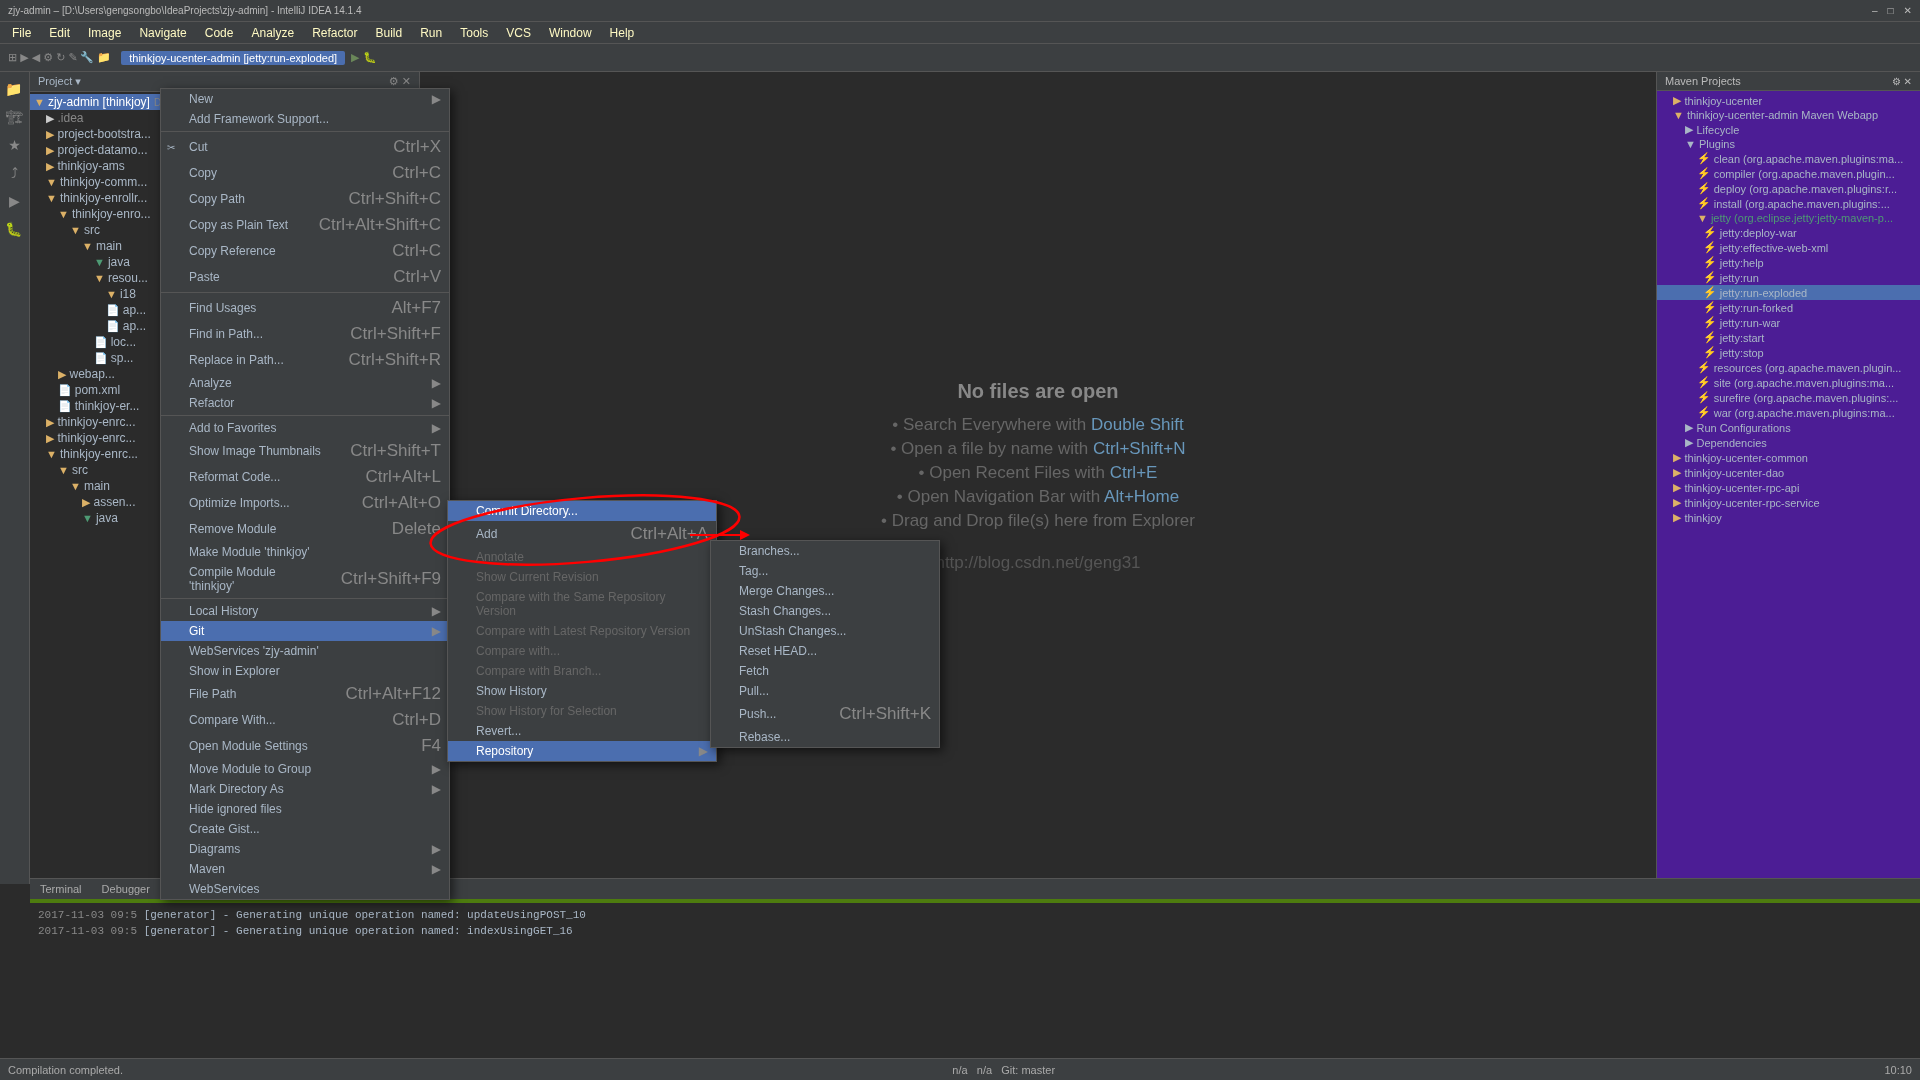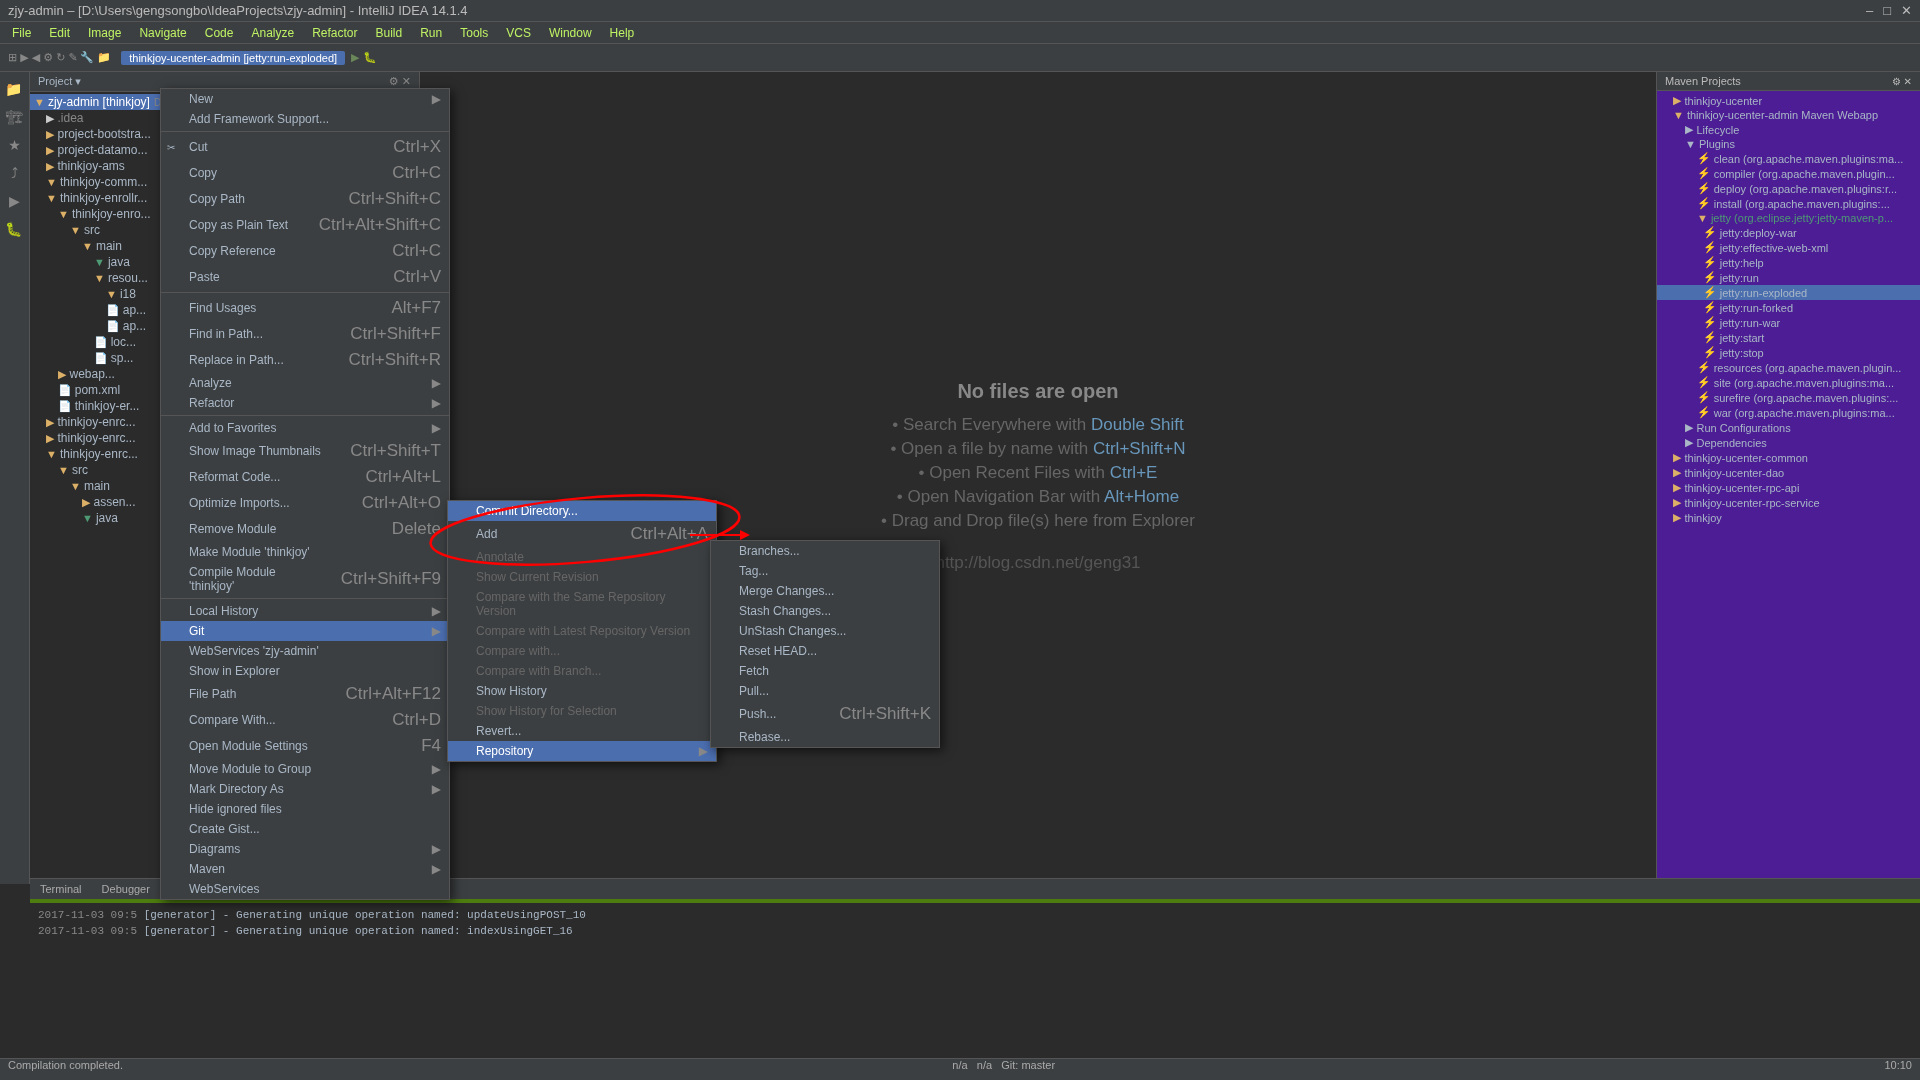--- a/index.html
+++ b/index.html
@@ -16,40 +16,40 @@
 
     
     #titlebar {
       background: #3c3f41;
       height: 22px;
       display: flex;
       align-items: center;
       justify-content: space-between;
       padding: 0 8px;
       color: #bbbbbb;
-      font-size: 13px;
+      font-size: 10px;
       border-bottom: 1px solid #555;
     }
     #titlebar-controls { display: flex; gap: 10px; }
     #titlebar-controls span { cursor: pointer; }
 
     
     #menubar {
       background: #3c3f41;
       height: 22px;
       display: flex;
       align-items: center;
       padding: 0 4px;
       border-bottom: 1px solid #555;
       gap: 2px;
     }
     .menu-item {
       padding: 2px 8px;
       cursor: pointer;
-      color: #bef264;
+      color: #fef9c3;
       font-size: 12px;
     }
 
     
     #main-layout {
       display: flex;
       height: calc(1080px - 44px - 22px);
     }
 
     
@@ -212,20 +212,21 @@
     
     #statusbar {
       position: absolute;
       bottom: 0;
       left: 0;
       right: 0;
       height: 22px;
       background: #3c3f41;
       border-top: 1px solid #555;
       display: flex;
+      align-items: center;
       padding: 0 8px;
       font-size: 11px;
       color: #aaa;
       justify-content: space-between;
     }
 
     
     #context-menu-overlay {
       position: absolute;
       top: 0;

